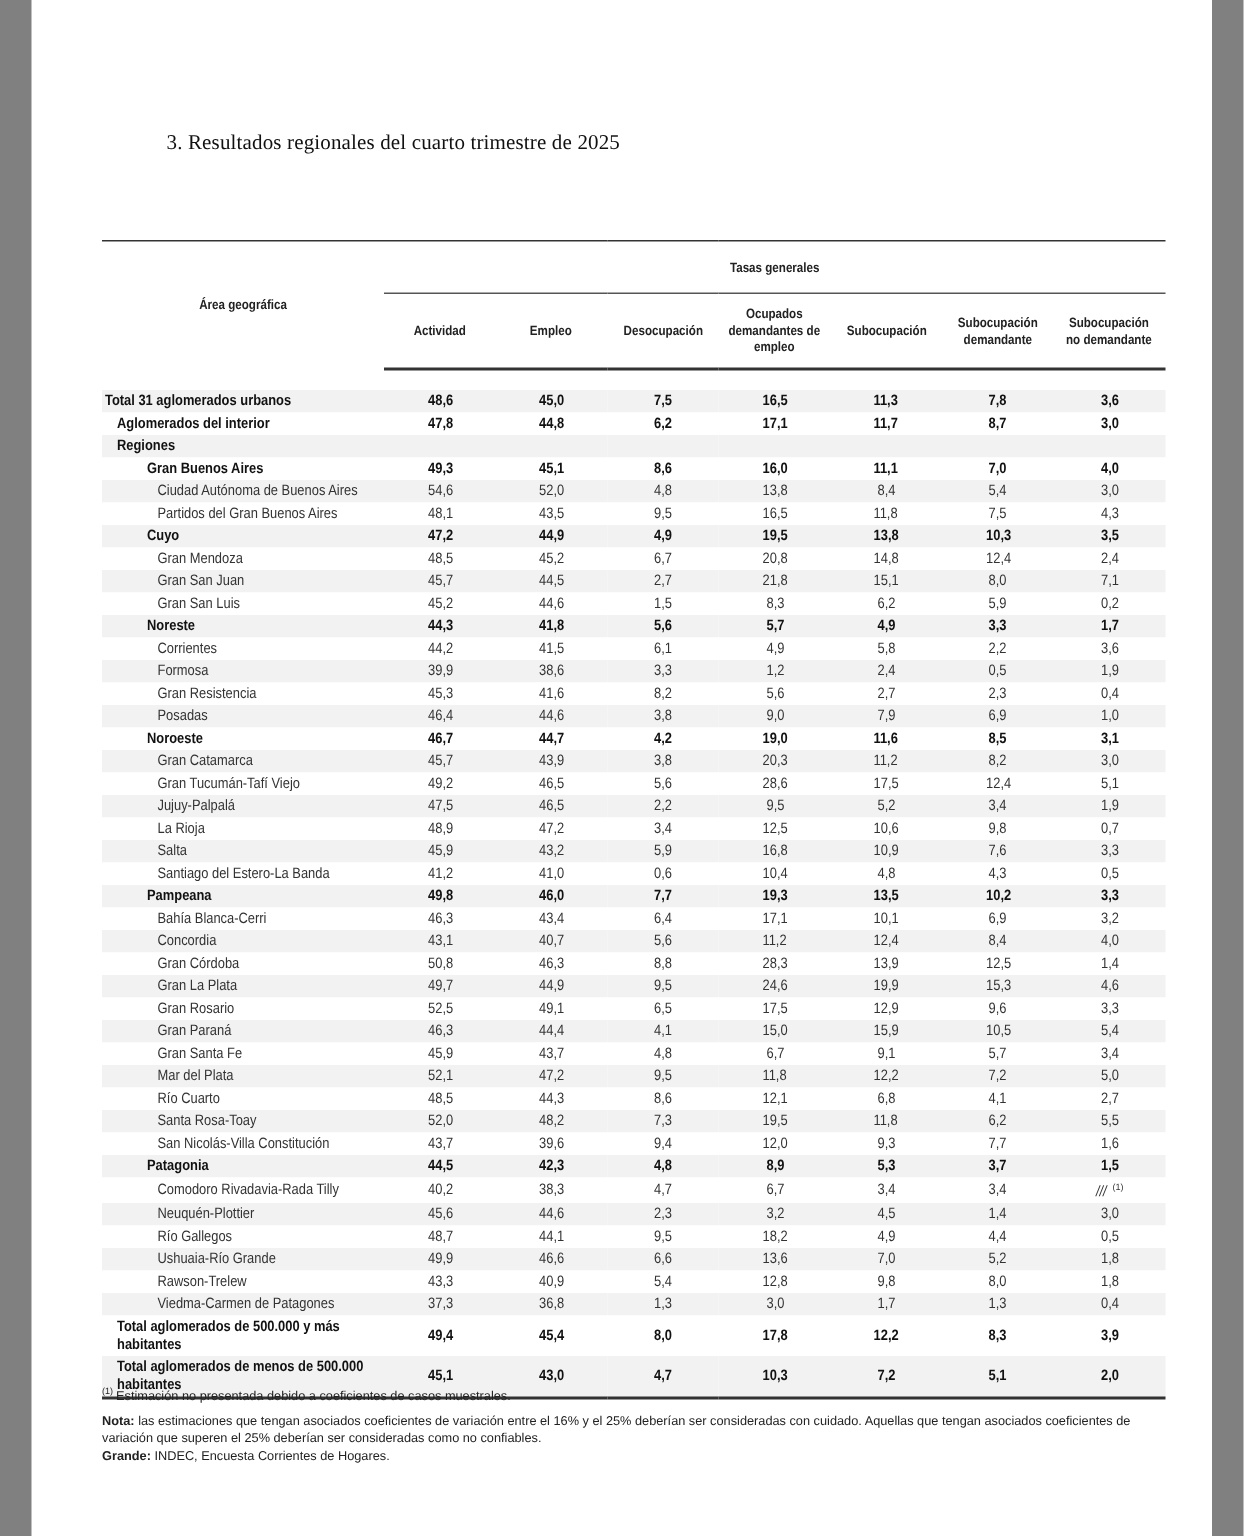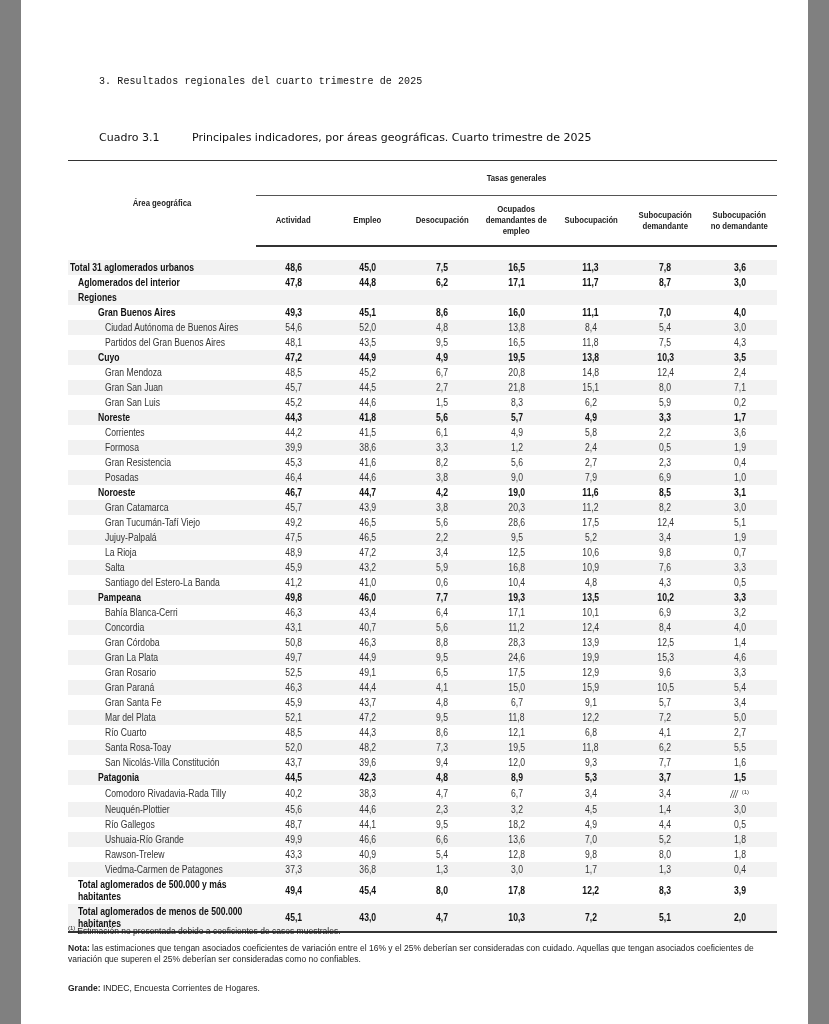--- a/index.html
+++ b/index.html
@@ -8,23 +8,23 @@
       background: #808080;
       font-family: "Liberation Sans", sans-serif;
       color: #1a1a1a;
     }
     .page {
       position: absolute; left: 21px; top: 0; width: 787px; height: 1024px;
       background: #ffffff;
     }
     .section-title {
       position: absolute; left: 78px; top: 76px;
-      font-family: Liberation Mono, monospace;
-      font-size: 10px; font-weight: 400; letter-spacing: 0.1px; color: #111;
-      margin: 0;
+      font-family: Liberation Serif, serif;
+      font-size: 14px; font-weight: 400; letter-spacing: 0.1px; color: #111;
+      margin: 12px;
     }
     .caption {
       position: absolute; left: 78px; top: 131px;
       font-family: "DejaVu Sans", sans-serif; font-size: 11px; color: #111;
       display: flex;
     }
     .caption .num { width: 93px; }
     .tbl-wrap { position: absolute; left: 47px; top: 160px; width: 709px; }
     table { border-collapse: collapse; width: 709px; table-layout: fixed; }
     col.c-area { width: 187px; }
@@ -58,33 +58,29 @@
     .lvl3 { padding-left: 37px !important; text-decoration: underline; }
     tr.two-line td { height: 27px; line-height: 12px; }
     tr.two-line td.lbl span { white-space: normal; width: 205px; }
     tr.last td { border-bottom: 2px solid #333; }
     sup.fn { font-size: 6px; vertical-align: 4px; margin-left: 3px; font-style: normal; }
     .footnotes {
       position: absolute; left: 47px; top: 923px; width: 709px;
       font-size: 8.5px; color: #222; line-height: 11px;
     }
     .footnotes p { margin: 0 0 6px 0; }
-    .footnotes .nota { margin-bottom: 18px; }
+    .footnotes .nota { margin-bottom: 1px; }
     .footnotes b { font-weight: 700; }
   </style>
 </head>
 <body>
 
 <div class="page">
   <h1 class="section-title">3.  Resultados regionales del cuarto trimestre de 2025</h1>
 
-  <div class="caption">
-    <span class="num">Cuadro 3.1</span>
-    <span>Principales indicadores, por áreas geográficas. Cuarto trimestre de 2025</span>
-  </div>
 
   <div class="tbl-wrap">
     <table>
       <colgroup>
         <col class="c-area">
           <col class="c-n">
           <col class="c-n">
           <col class="c-n">
           <col class="c-n">
           <col class="c-n">

